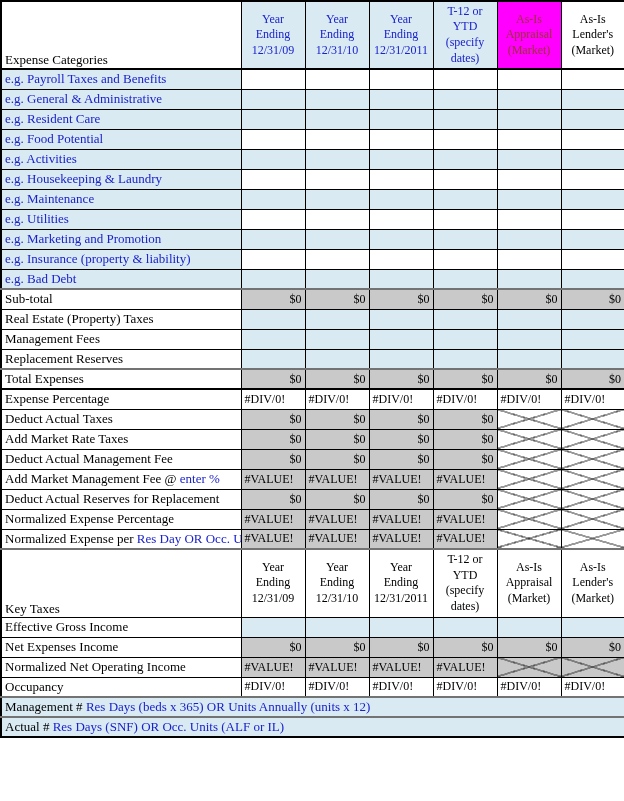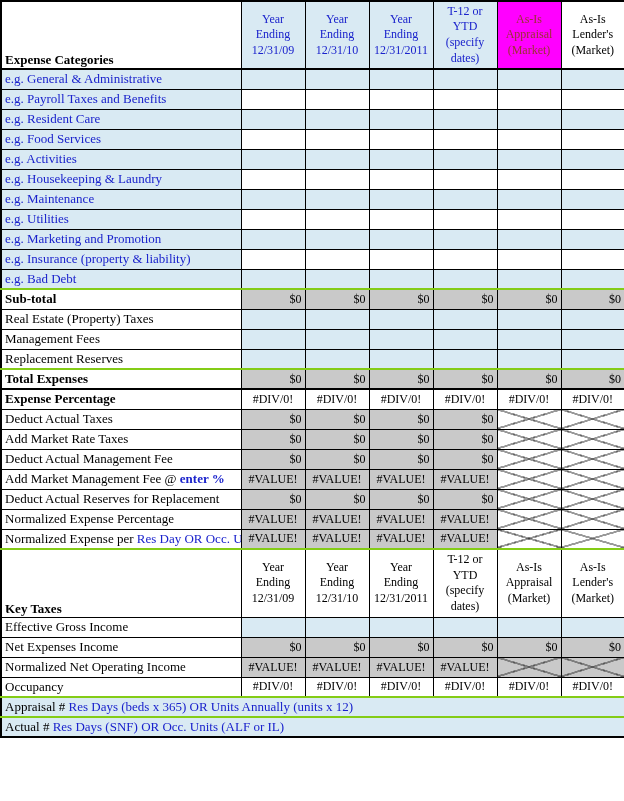--- a/index.html
+++ b/index.html
@@ -23,41 +23,41 @@
     font-size: 12px;
     padding: 0 3px;
     overflow: hidden;
     white-space: nowrap;
     vertical-align: middle;
   }
   tr.tall td { height: 68px; }
   .lbl { text-align: left; font-size: 13px; }
   .lb  { background: #d9eaf3; }
   .blue { color: #1a22cc; }
-  .bold { font-weight: bold; border-radius: 15px; }
+  .bold { font-weight: normal; border-radius: 15px; }
   .hc {
     text-align: center;
     vertical-align: middle;
     white-space: normal;
     line-height: 1.3;
     font-size: 12px;
     padding: 0 2px;
   }
   .mag { background: #ff00ff; color: #993333; }
   .hbot { vertical-align: bottom; }
   .g { background: #c9c9c9; }
   .num { text-align: right; }
-  .ctr { text-align: center; }
+  .ctr { }
   .diag {
     background-image:
       linear-gradient(to top right, transparent 48.6%, #333 48.6%, #333 51.4%, transparent 51.4%),
       linear-gradient(to bottom right, transparent 48.6%, #333 48.6%, #333 51.4%, transparent 51.4%);
   }
   .g.diag { background-color: #c9c9c9; }
-  tr.t2 td { border-top: 2px solid #84cc16; }
+  tr.t2 td { border-top: 2px solid #737373; }
   tr.b2 td { border-bottom: 2px solid #000; }
 </style>
 </head>
 <body>
 
 <table>
   <colgroup>
     <col class="c-label">
     <col class="c-data">
       <col class="c-data">
@@ -70,48 +70,48 @@
       <tr class="tall b2">
         <td class="lbl hbot bold"><span>Expense Categories</span></td>
         <td class="hc lb blue">Year Ending 12/31/09</td>
         <td class="hc lb blue">Year Ending 12/31/10</td>
         <td class="hc lb blue">Year Ending 12/31/2011</td>
         <td class="hc lb blue">T-12 or YTD (specify dates)</td>
         <td class="hc mag">As-Is Appraisal (Market)</td>
         <td class="hc">As-Is Lender's (Market)</td>
       </tr>
       <tr>
+        <td class="lbl lb"><span class="blue">e.g. Payroll Taxes and Benefits</span></td>
+        <td></td>
+        <td></td>
+        <td></td>
+        <td></td>
+        <td></td>
+        <td></td>
+      </tr>
+      <tr>
         <td class="lbl lb"><span class="blue">e.g. General &amp; Administrative</span></td>
         <td class="lb"></td>
         <td class="lb"></td>
         <td class="lb"></td>
         <td class="lb"></td>
         <td class="lb"></td>
         <td class="lb"></td>
       </tr>
       <tr>
-        <td class="lbl lb"><span class="blue">e.g. Payroll Taxes and Benefits</span></td>
-        <td></td>
-        <td></td>
-        <td></td>
-        <td></td>
-        <td></td>
-        <td></td>
-      </tr>
-      <tr>
         <td class="lbl lb"><span class="blue">e.g. Resident Care</span></td>
         <td class="lb"></td>
         <td class="lb"></td>
         <td class="lb"></td>
         <td class="lb"></td>
         <td class="lb"></td>
         <td class="lb"></td>
       </tr>
       <tr>
-        <td class="lbl lb"><span class="blue">e.g. Food Services</span></td>
+        <td class="lbl lb"><span class="blue">e.g. Food Potential</span></td>
         <td></td>
         <td></td>
         <td></td>
         <td></td>
         <td></td>
         <td></td>
       </tr>
       <tr>
         <td class="lbl lb"><span class="blue">e.g. Activities</span></td>
         <td class="lb"></td>
@@ -331,19 +331,19 @@
       <tr>
         <td class="lbl"><span>Occupancy</span></td>
         <td class="ctr">#DIV/0!</td>
         <td class="ctr">#DIV/0!</td>
         <td class="ctr">#DIV/0!</td>
         <td class="ctr">#DIV/0!</td>
         <td class="ctr">#DIV/0!</td>
         <td class="ctr">#DIV/0!</td>
       </tr>
       <tr class="t2">
-        <td class="lbl lb" colspan="7"><span>Appraisal # </span><span class="blue">Res Days (beds x 365) OR Units Annually (units x 12)</span></td>
+        <td class="lbl lb" colspan="7"><span>Management # </span><span class="blue">Res Days (beds x 365) OR Units Annually (units x 12)</span></td>
       </tr>
       <tr class="t2">
         <td class="lbl lb" colspan="7"><span>Actual # </span><span class="blue">Res Days (SNF) OR Occ. Units (ALF or IL)</span></td>
       </tr>
     </tbody>
 </table>
 
 </body></html>

